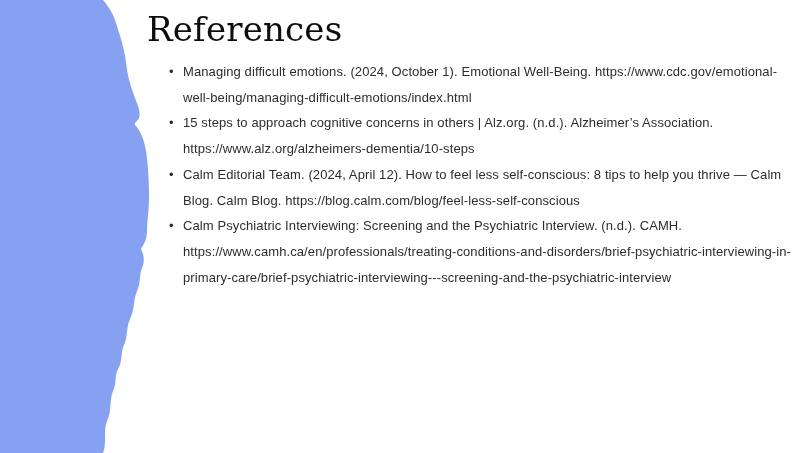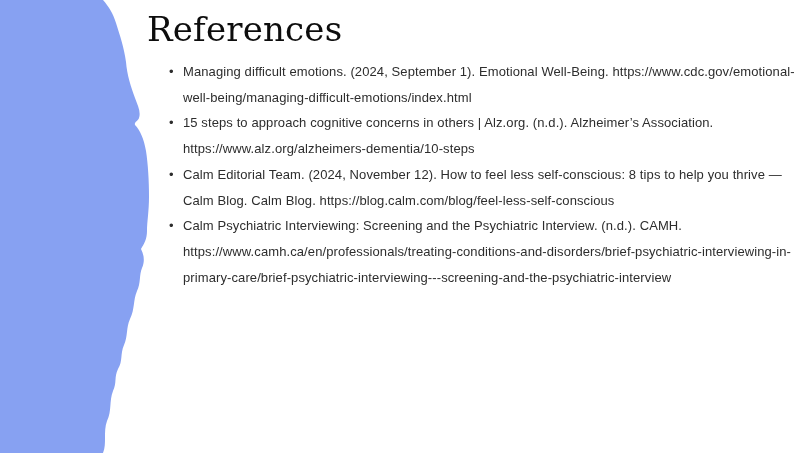--- a/index.html
+++ b/index.html
@@ -83,19 +83,19 @@
          C120 354 123 361 118 369
          C114 377 117 383 113 391
          C109 401 112 411 107 421
          C103 432 107 443 103 453
          L0 453 Z"></path>
   </svg>
 
   <h1 class="slide-title">References</h1>
 
   <ul class="refs-list">
-    <li>Managing difficult emotions. (2024, September 1). Emotional Well-Being. https://www.cdc.gov/emotional-well-being/managing-difficult-emotions/index.html</li>
+    <li>Managing difficult emotions. (2024, October 1). Emotional Well-Being. https://www.cdc.gov/emotional-well-being/managing-difficult-emotions/index.html</li>
     <li>15 steps to approach cognitive concerns in others | Alz.org. (n.d.). Alzheimer’s Association. https://www.alz.org/alzheimers-dementia/10-steps</li>
-    <li>Calm Editorial Team. (2024, November 12). How to feel less self-conscious: 8 tips to help you thrive — Calm Blog. Calm Blog. https://blog.calm.com/blog/feel-less-self-conscious</li>
+    <li>Calm Editorial Team. (2024, April 12). How to feel less self-conscious: 8 tips to help you thrive — Calm Blog. Calm Blog. https://blog.calm.com/blog/feel-less-self-conscious</li>
     <li>Calm Psychiatric Interviewing: Screening and the Psychiatric Interview. (n.d.). CAMH. https://www.camh.ca/en/professionals/treating-conditions-and-disorders/brief-psychiatric-interviewing-in-primary-care/brief-psychiatric-interviewing---screening-and-the-psychiatric-interview</li>
   </ul>
 
 </div>
 
 </body></html>

